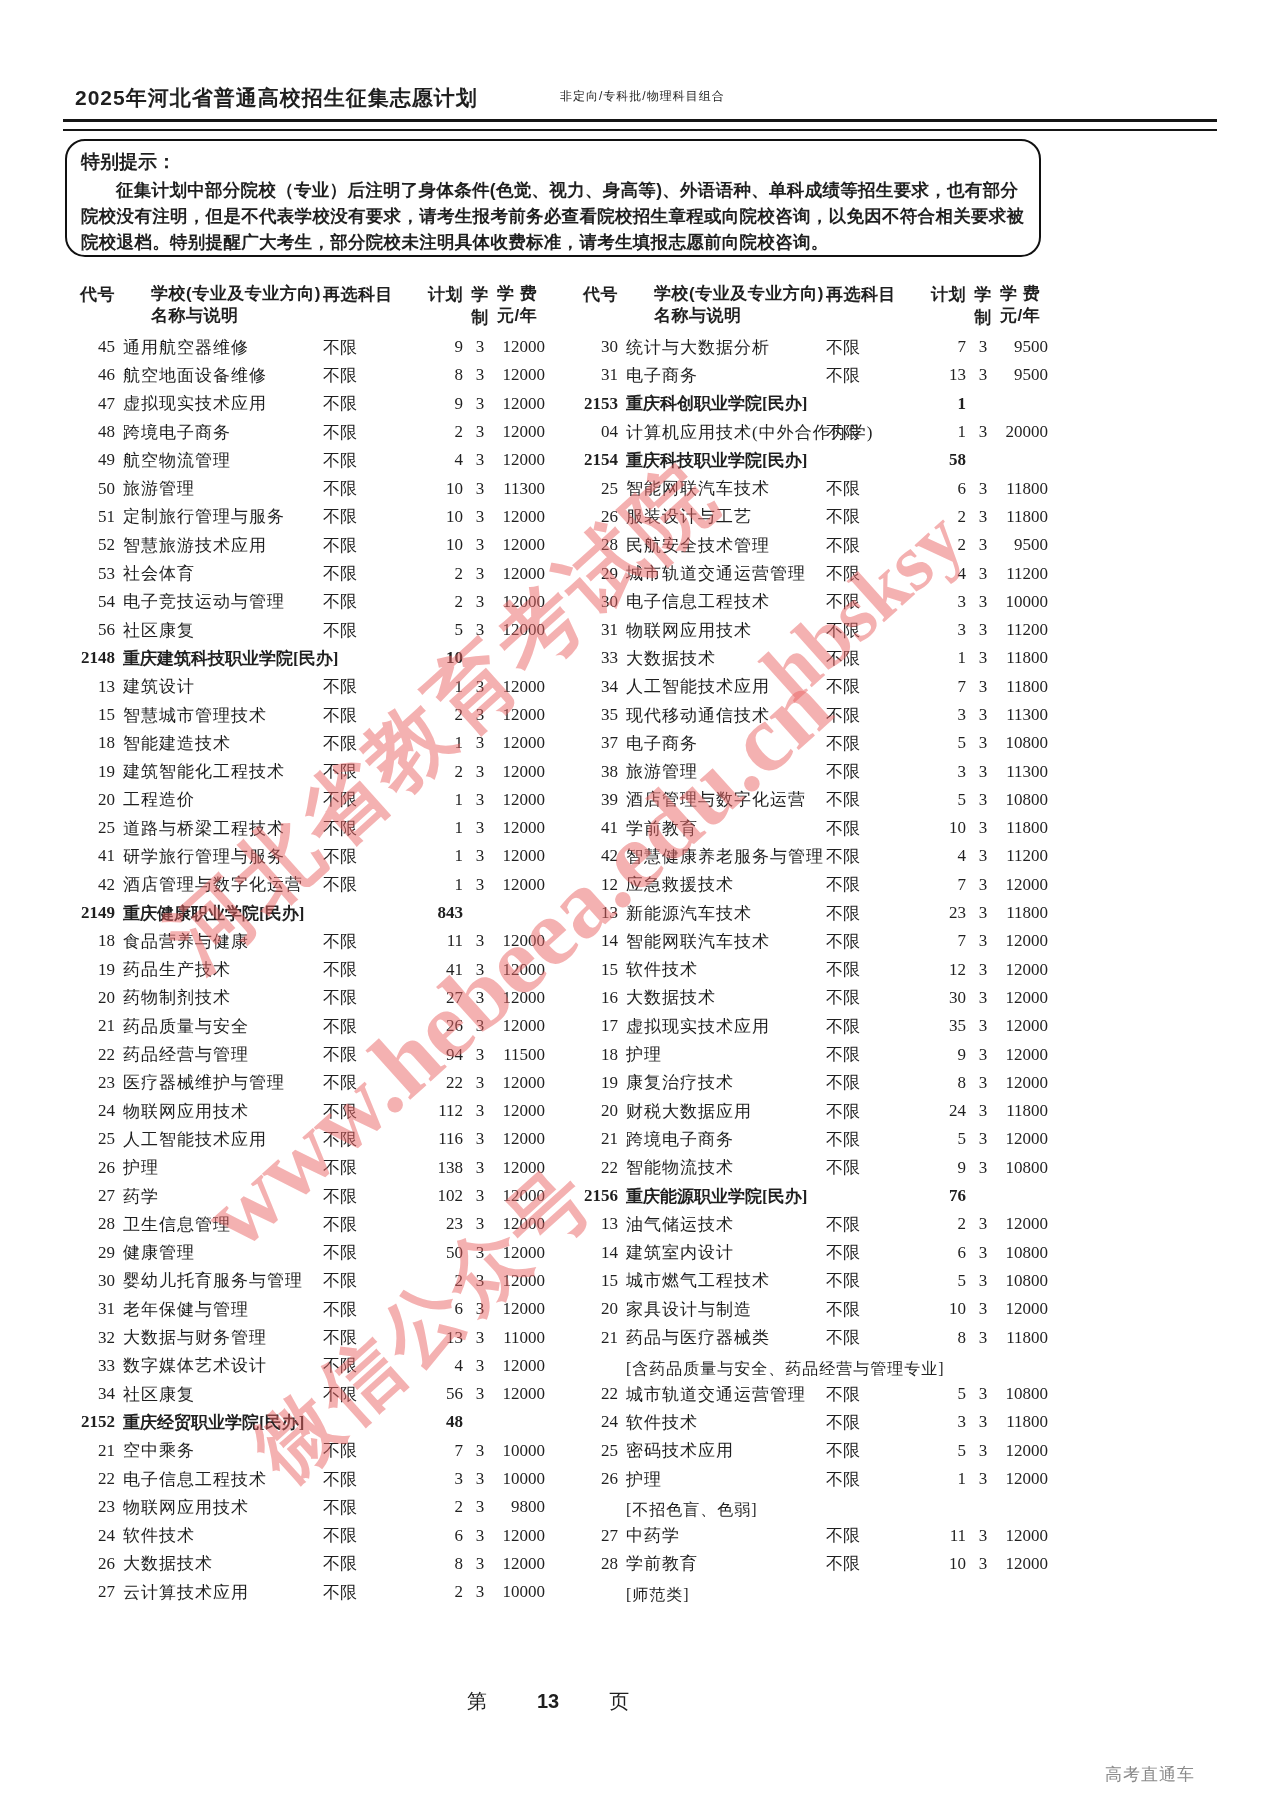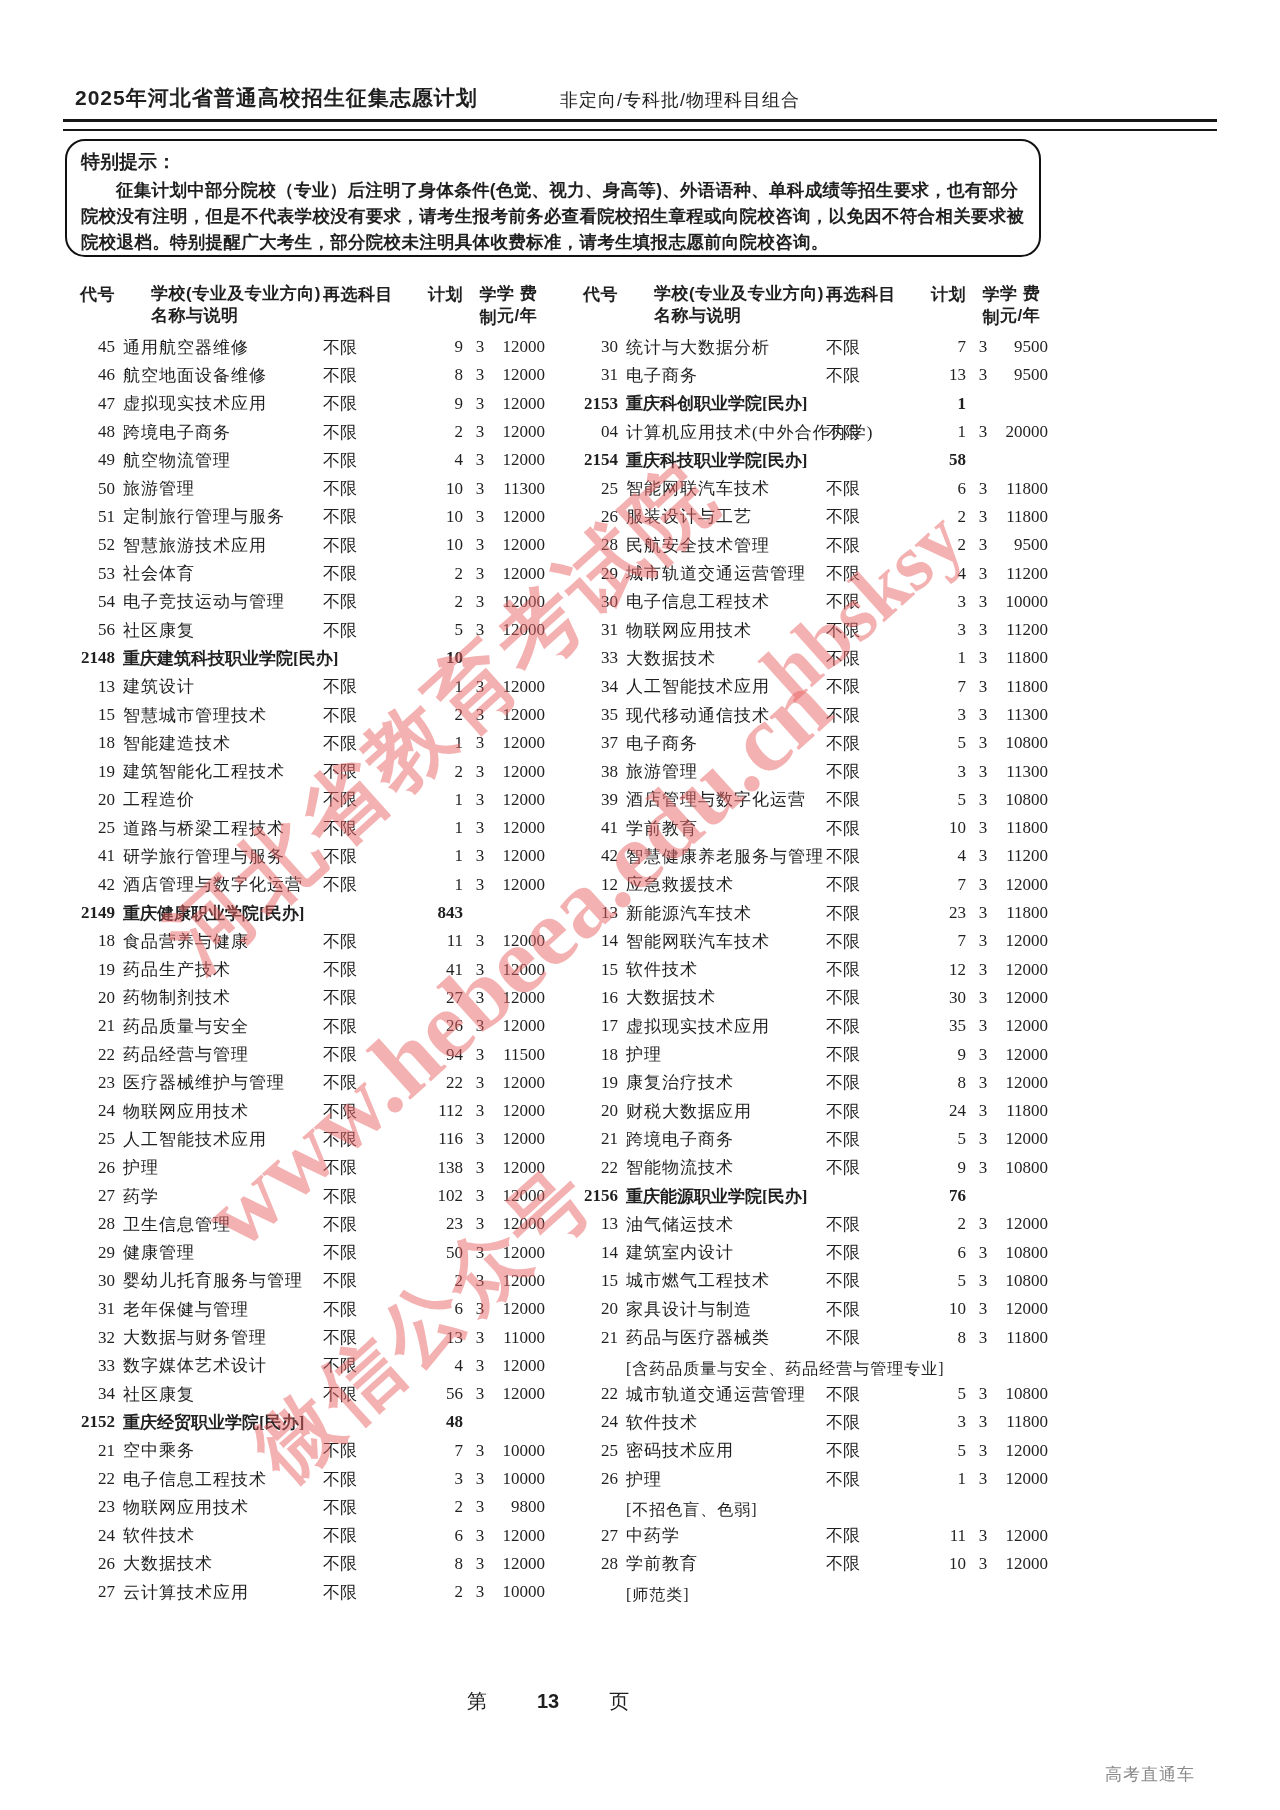--- a/index.html
+++ b/index.html
@@ -12,21 +12,21 @@
     font-family:"Liberation Sans","DejaVu Sans",sans-serif;
     color:#1f1f1f;
   }
   
   .hdr-title{
     position:absolute;left:75px;top:84px;
     font-size:21px;font-weight:700;letter-spacing:1px;
   }
   .hdr-subtitle{
     position:absolute;left:560px;top:88px;
-    font-size:18px;font-weight:500;letter-spacing:1px;
+    font-size:12px;font-weight:500;letter-spacing:1px;
   }
   .double-rule{
     position:absolute;left:63px;top:119px;width:1154px;height:7px;
     border-top:3.5px solid #161616;border-bottom:2.5px solid #161616;
   }
   
   .notice{
     position:absolute;left:65px;top:139px;width:944px;
     border:2.5px solid #111;border-radius:20px;
     padding:8px 14px 0 14px;
@@ -42,21 +42,21 @@
   .col-right{left:578px;}
   .thead{
     display:grid;grid-template-columns:40px 208px 100px 40px 34px 60px;
     height:50px;align-items:start;
     font-size:17px;font-weight:700;letter-spacing:0.5px;
   }
   .th-code{text-align:right;}
   .th-name{padding-left:8px;line-height:22px;margin-left:28px;}
   .th-subj{}
   .th-plan{text-align:right;}
-  .th-years{text-align:right;}
+  .th-years{text-align:center;}
   .th-fee{text-align:left;padding-right:8px;line-height:22px;}
   .row{
     display:grid;grid-template-columns:40px 208px 100px 40px 34px 60px;
     height:28.3px;align-items:center;
   }
   .c-code{text-align:right;white-space:nowrap;}
   .c-name{padding-left:8px;white-space:nowrap;}
   .c-subj{}
   .c-plan{text-align:right;}
   .c-years{text-align:center;}

